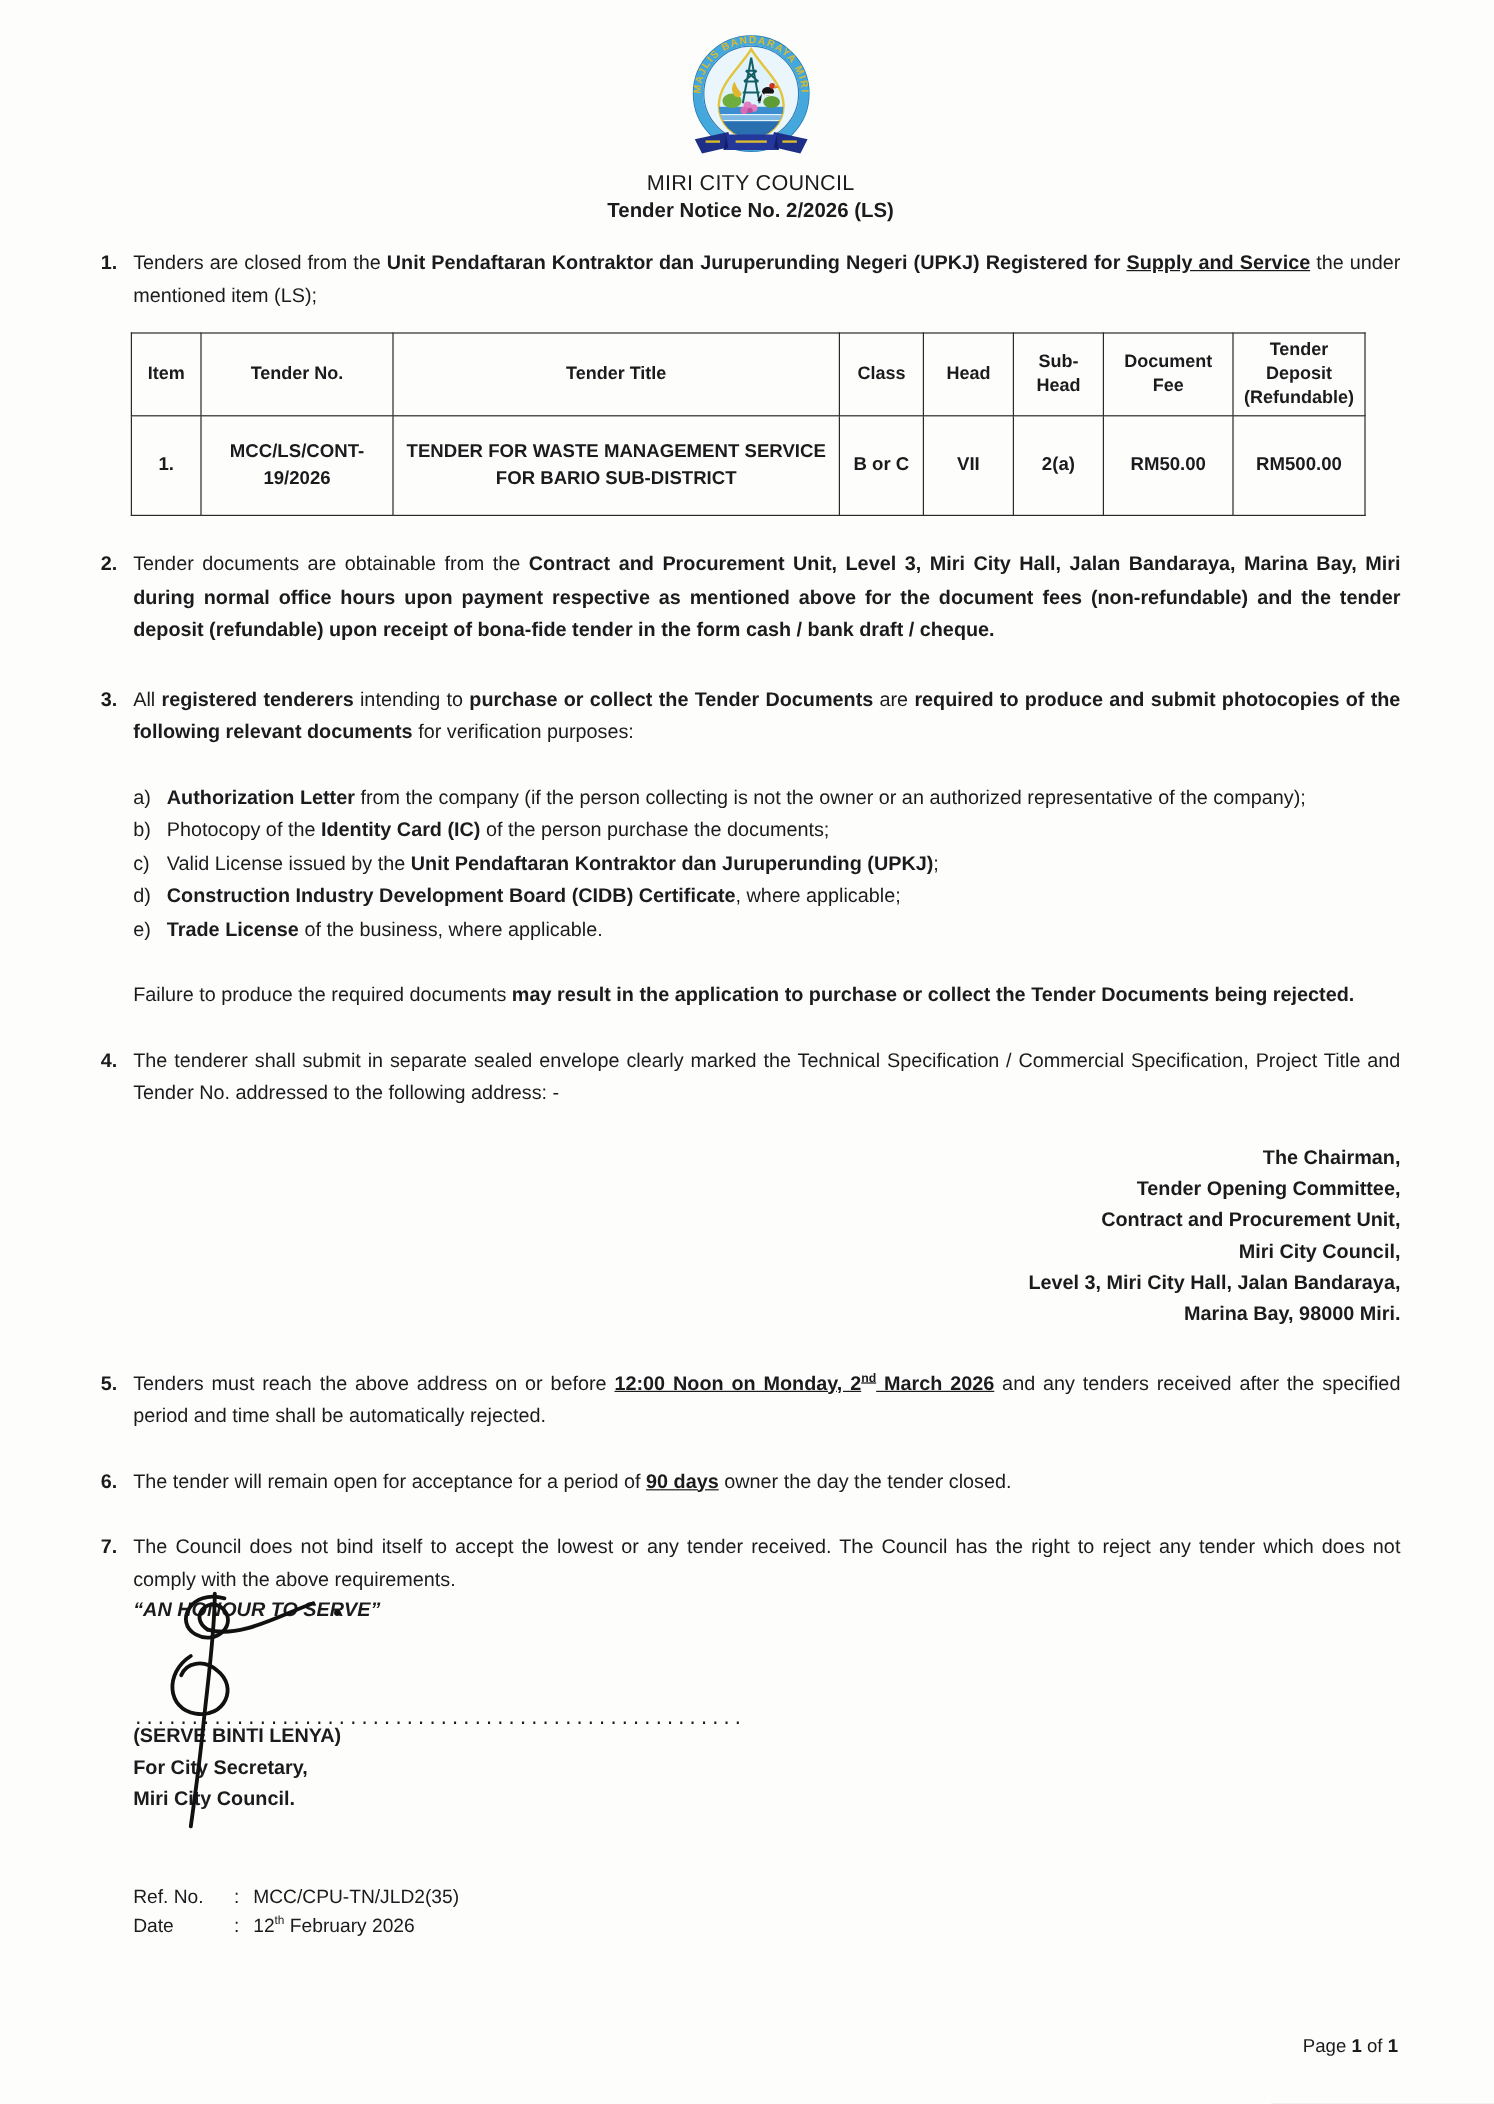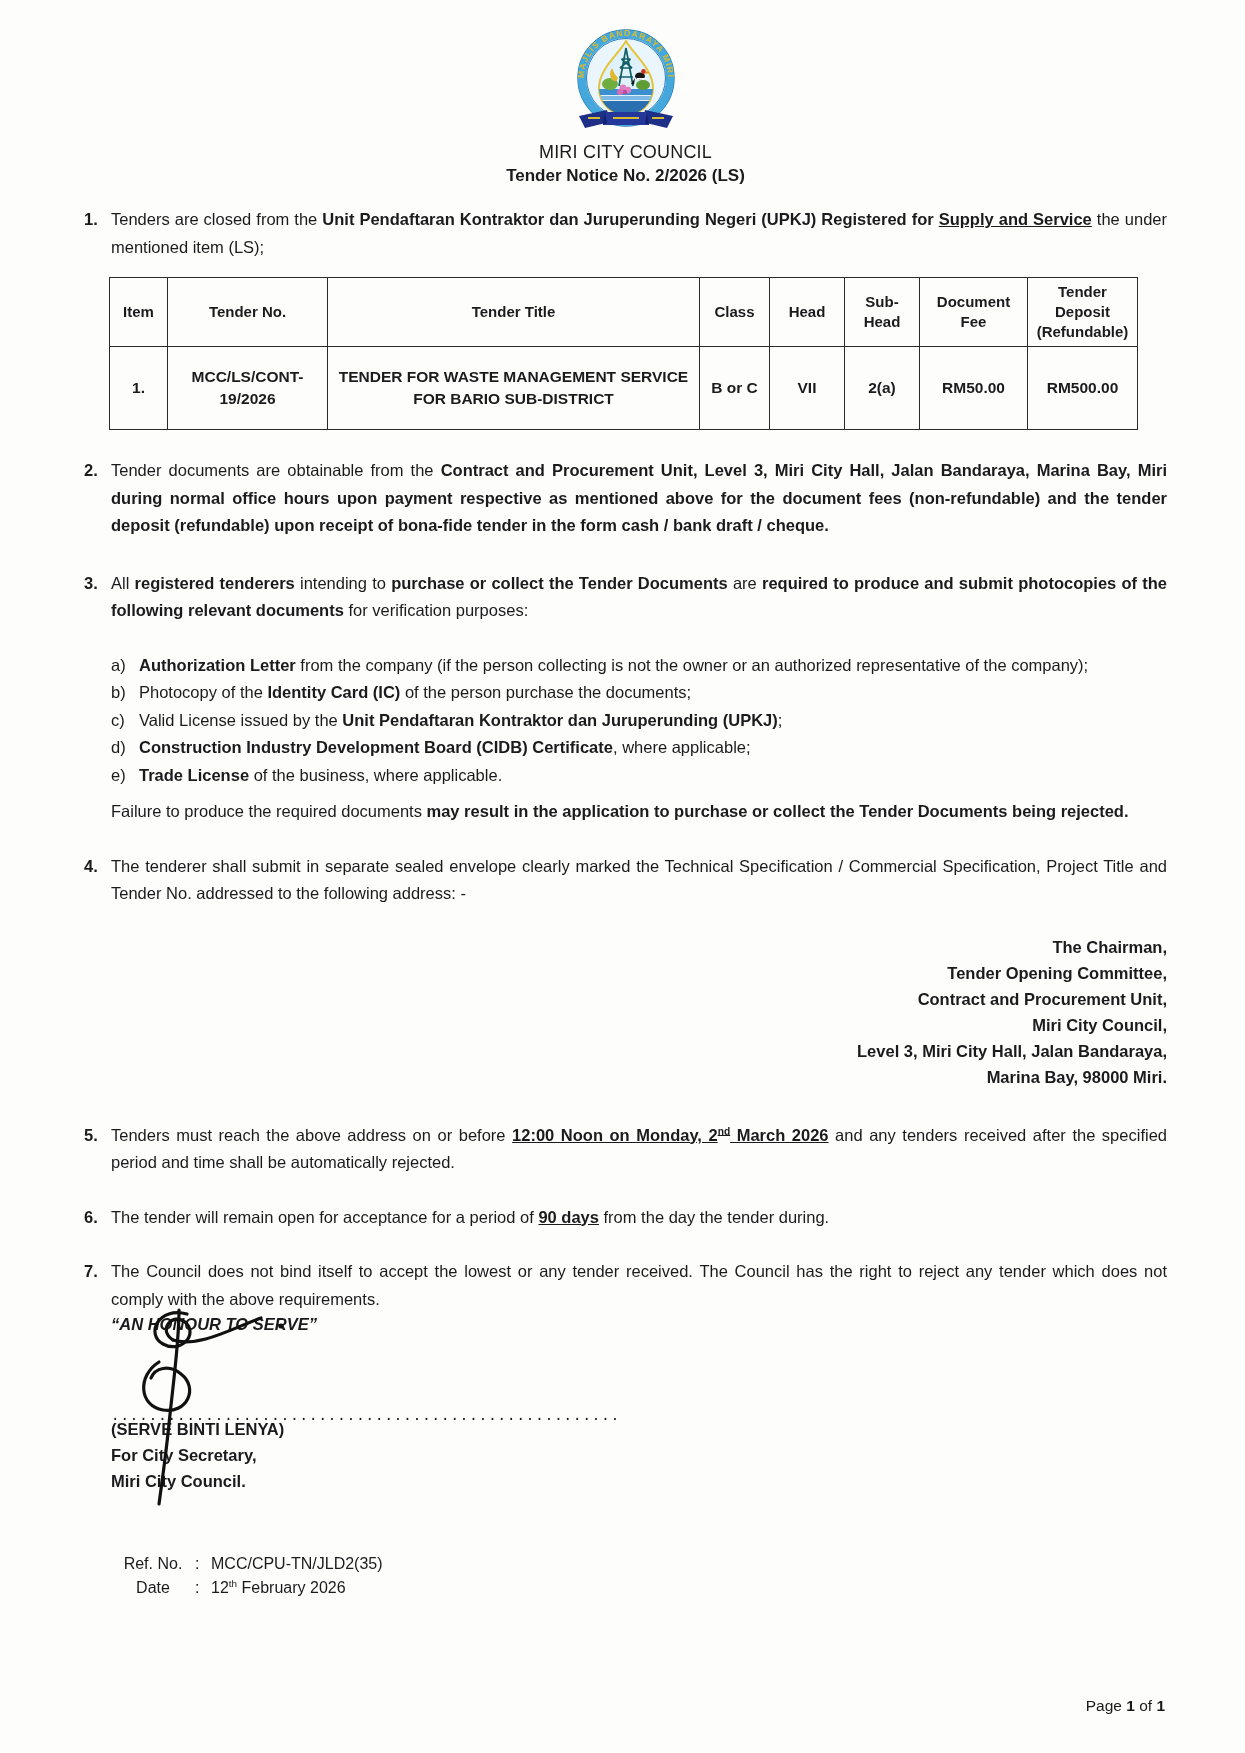--- a/index.html
+++ b/index.html
@@ -42,21 +42,21 @@
   table.tender th{font-size:15px;line-height:20px;font-weight:bold;text-align:center;height:58px;}
   table.tender td{font-size:15.5px;line-height:22px;font-weight:bold;height:74px;text-align:center;}
   td.cell-left{text-align:left;}
   td.cell-just{text-align:justify;}
 
   
   .sublist{margin:27px 0 0 27px;}
   .list-item{display:flex;}
   .list-item .key{flex:none;width:28px;}
   .list-item .txt{flex:1;text-align:justify;}
-  .note{margin:9px 0 0 27px;text-align:justify;}
+  .note{margin:27px 0 0 27px;text-align:justify;}
 
   
   .address{margin-top:26px;text-align:right;font-weight:bold;line-height:26px;}
 
   
   .motto{margin:0 0 0 27px;font-weight:bold;line-height:23px;}
   .motto1{margin-top:44px;}
   .motto2{font-style:italic;}
 
   
@@ -65,21 +65,21 @@
   .dotline{
     position:absolute;left:0;top:66px;
     font-size:14px;letter-spacing:1px;color:#1b1b1d;
     font-family:"DejaVu Sans Mono","Liberation Mono",monospace;
   }
   .sig-name{position:absolute;left:0;top:80px;font-weight:bold;line-height:26px;}
 
   
   .refblock{margin:66px 0 0 27px;line-height:24px;font-size:16px;}
   .refrow{display:flex;}
-  .refrow .lbl{width:84px;flex:none;text-align:center;}
+  .refrow .lbl{width:84px;flex:none;}
   .refrow .sep{width:16px;flex:none;}
 
   
   .pagenum{position:absolute;right:80px;bottom:34px;font-size:15.5px;}
 </style>
 </head>
 <body>
 
 <div class="page">
   <div class="content">
@@ -249,21 +249,21 @@
       <div>Level 3, Miri City Hall, Jalan Bandaraya,</div>
       <div>Marina Bay, 98000 Miri.</div>
     </div>
 
     <div class="para" style="margin-top:32px;">
       <span class="num">5.</span>
       <span class="txt"><span>Tenders must reach the above address on or before </span><span class="b u">12:00 Noon on Monday, 2</span><sup class="b u">nd</sup><span class="b u"> March 2026</span><span> and any tenders received after the specified period and time shall be automatically rejected.</span></span>
     </div>
     <div class="para">
       <span class="num">6.</span>
-      <span class="txt"><span>The tender will remain open for acceptance for a period of </span><span class="b u">90 days</span><span> from the day the tender during.</span></span>
+      <span class="txt"><span>The tender will remain open for acceptance for a period of </span><span class="b u">90 days</span><span> owner the day the tender closed.</span></span>
     </div>
     <div class="para">
       <span class="num">7.</span>
       <span class="txt"><span>The Council does not bind itself to accept the lowest or any tender received. The Council has the right to reject any tender which does not comply with the above requirements.</span></span>
     </div>
 
     <div class="motto motto2">“AN HONOUR TO SERVE”</div>
 
     <div class="sigblock">
       <svg class="sig-svg" width="230" height="230" viewBox="0 0 230 230" aria-hidden="true">

